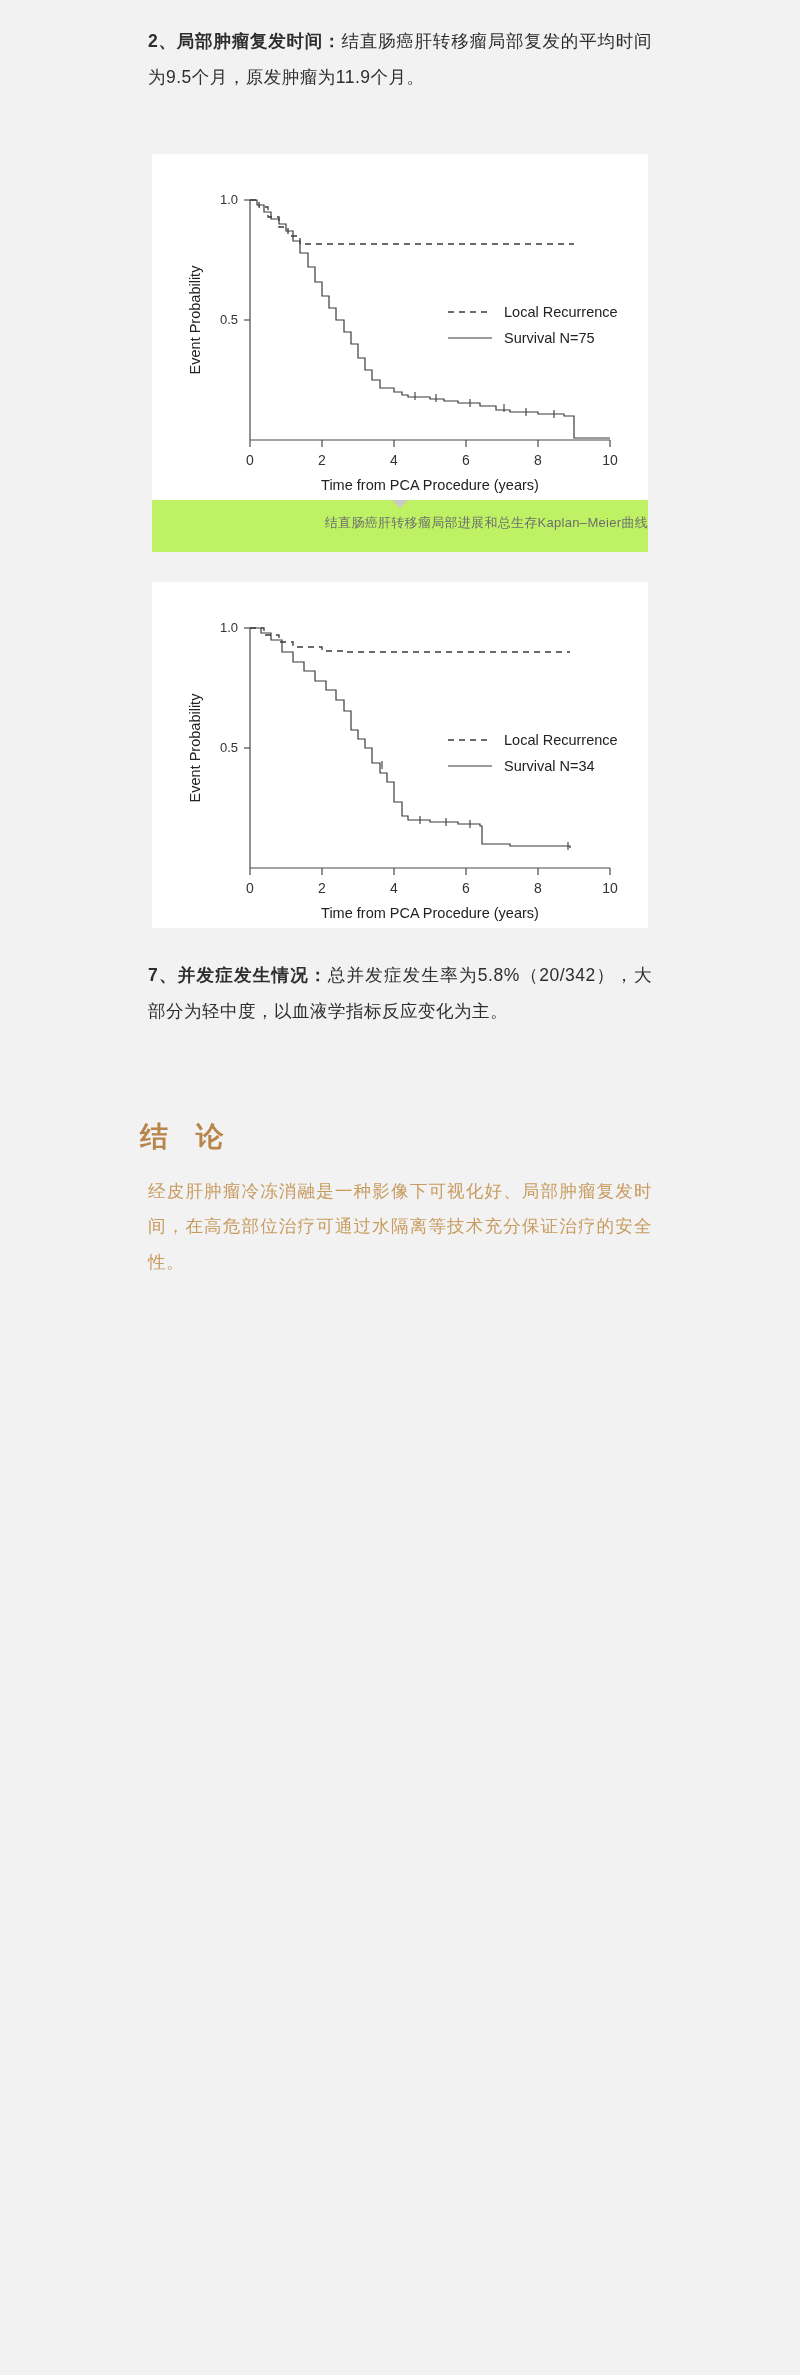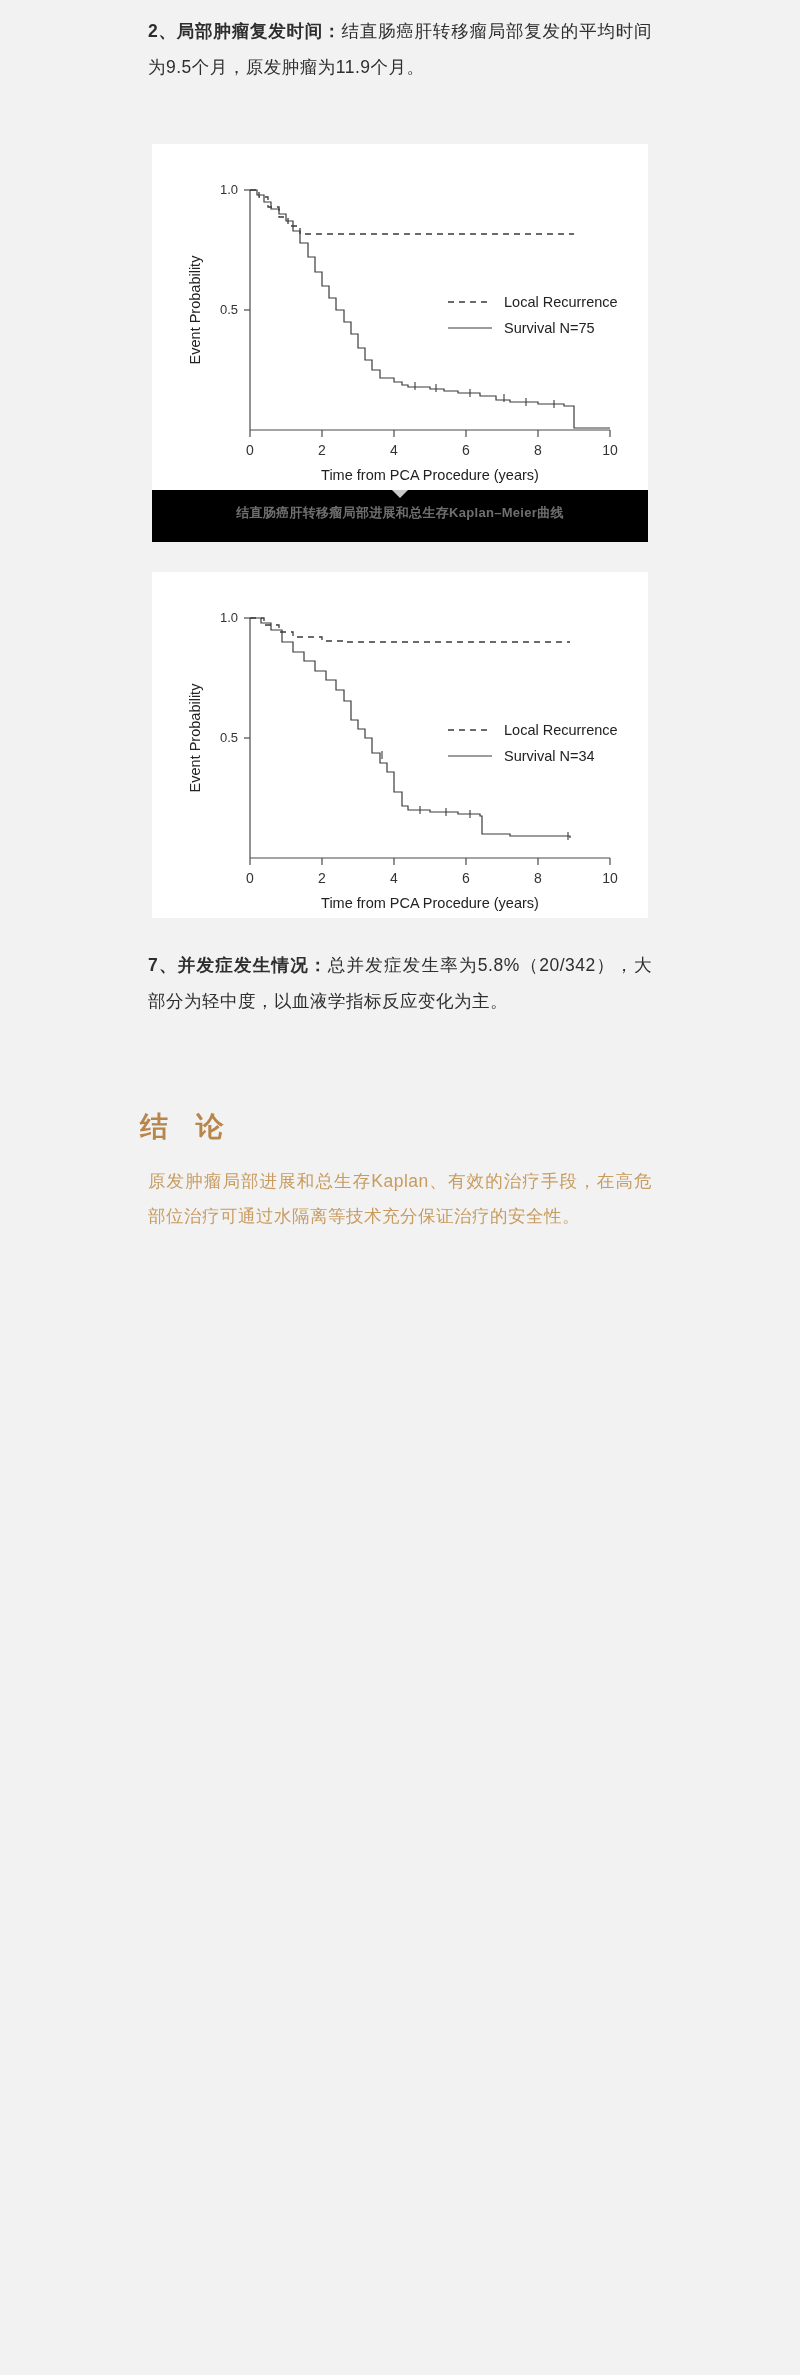--- a/index.html
+++ b/index.html
@@ -10,21 +10,21 @@
   body {
     width: 800px;
     min-height: 2375px;
     font-family: "Liberation Sans", sans-serif;
     color: #333;
   }
   .page {
     width: 540px;
     margin: 0 auto;
     background: #f2f2f2;
-    padding-top: 14px;
+    padding-top: 24px;
     box-sizing: border-box;
   }
 
   
   .para {
     font-size: 17.5px;
     line-height: 2.05;
     color: #2e2e2e;
     letter-spacing: 0.5px;
     text-align: justify;
@@ -39,25 +39,24 @@
   .spacer-md { height: 30px; }
 
   
   .figure-block {
     background: #fff;
     margin: 0 22px;
     padding: 16px 0 0 0;
     text-decoration: underline;
   }
   .figure-caption-wrap {
-    background: #000000;
+    background: #bef264;
     margin: 0 22px;
     padding-bottom: 2px;
-    text-align: center;
-    font-weight: bold;
+    text-align: right;
   }
   .caret {
     width: 0; height: 0;
     border-left: 8px solid transparent;
     border-right: 8px solid transparent;
     border-top: 8px solid #c9c9c9;
     margin: 0 auto 6px auto;
   }
   .fig-caption {
     font-size: 13px;
@@ -208,16 +207,16 @@
 
   <div class="spacer-md"></div>
 
   <p class="para">
     <span class="lead">7、并发症发生情况：</span><span>总并发症发生率为5.8%（20/342），大部分为轻中度，以血液学指标反应变化为主。</span>
   </p>
 
   <div class="spacer-lg"></div>
 
   <h2 class="conclusion-title">结 论</h2>
-  <p class="conclusion-body">原发肿瘤局部进展和总生存Kaplan、有效的治疗手段，在高危部位治疗可通过水隔离等技术充分保证治疗的安全性。</p>
+  <p class="conclusion-body">经皮肝肿瘤冷冻消融是一种影像下可视化好、局部肿瘤复发时间，在高危部位治疗可通过水隔离等技术充分保证治疗的安全性。</p>
 
   <div class="bottom-pad"></div>
 </div>
 
 </body></html>

